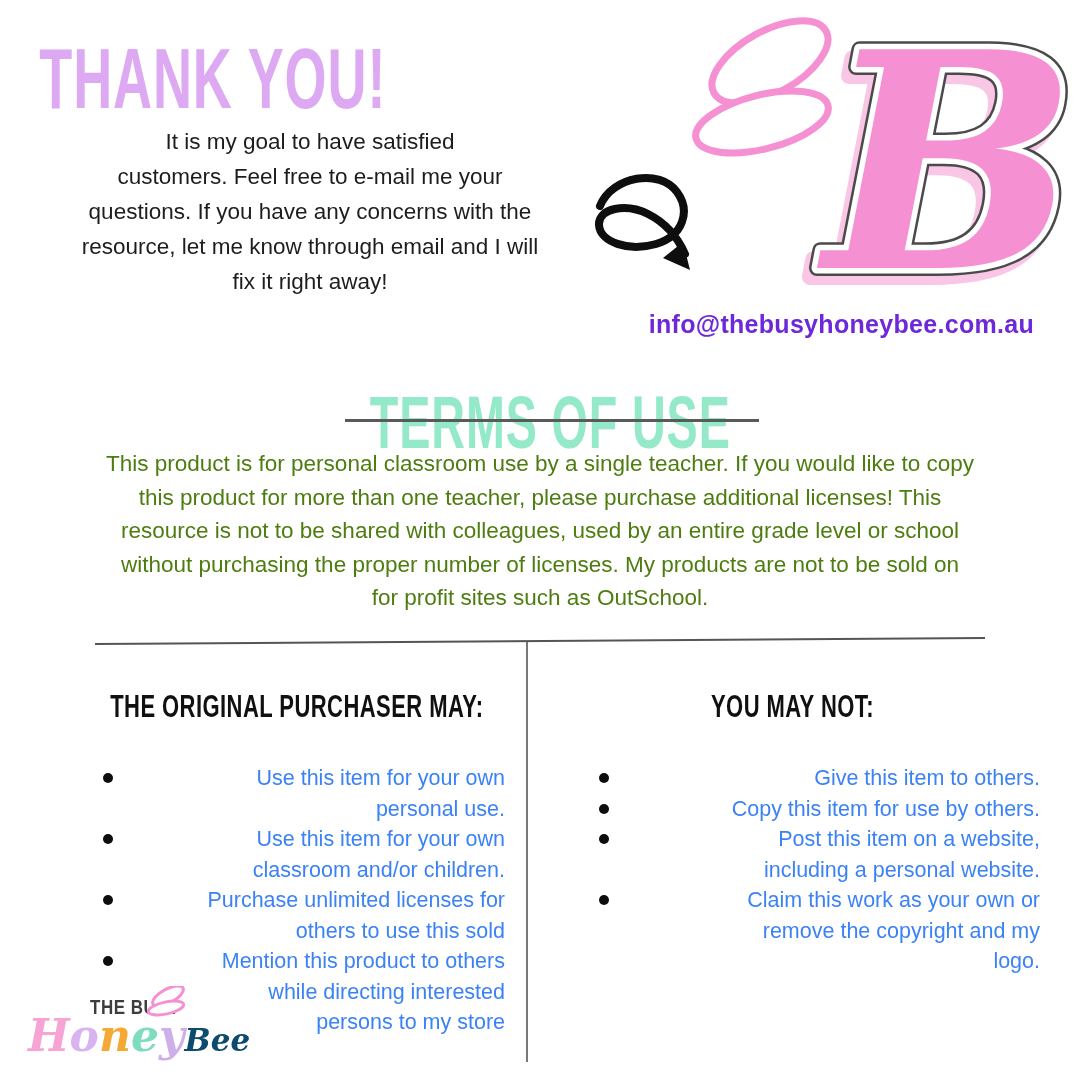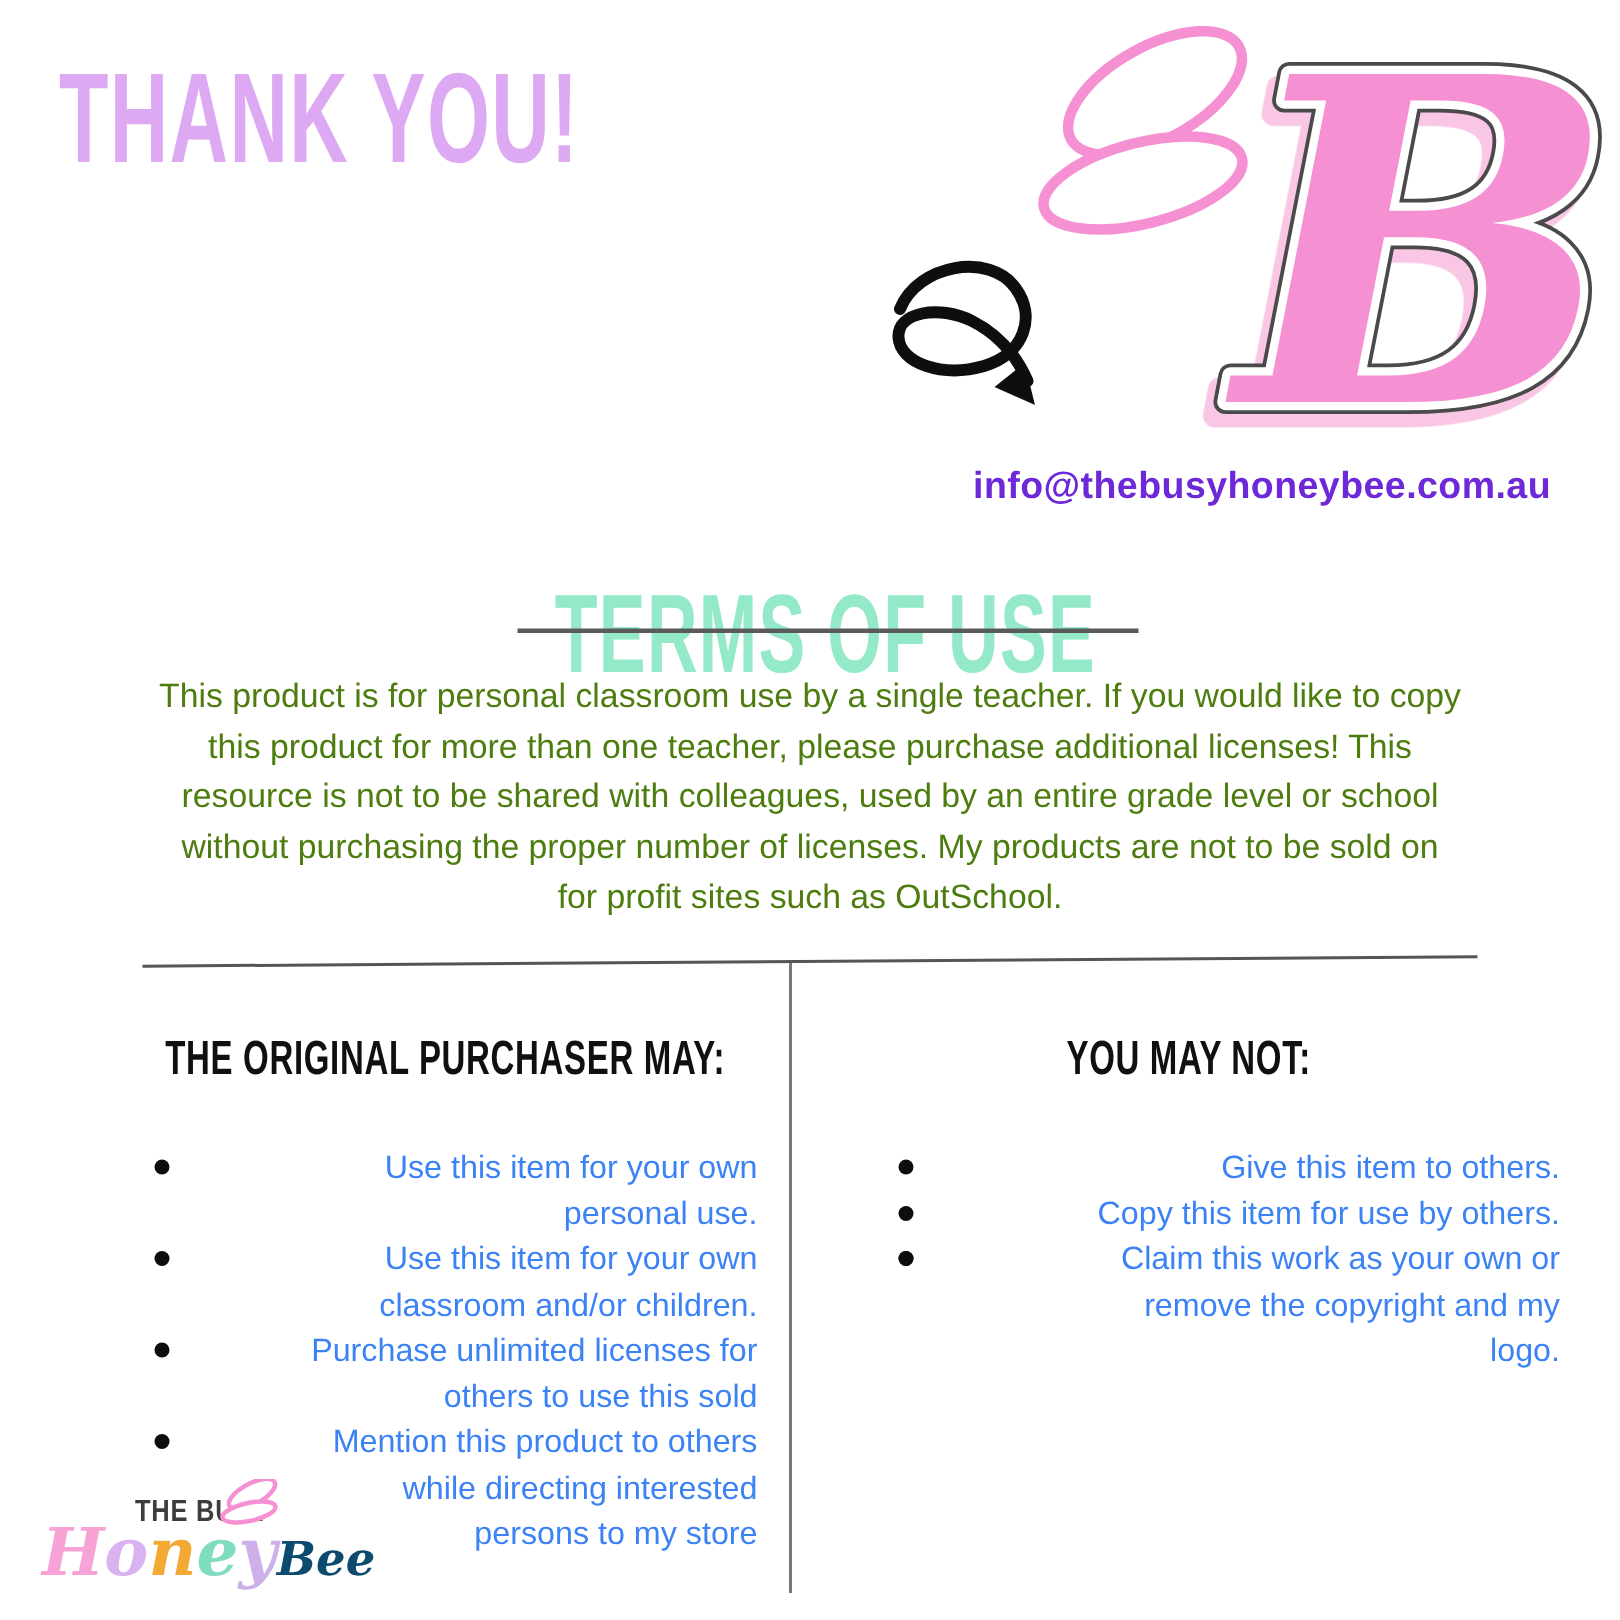--- a/index.html
+++ b/index.html
@@ -79,20 +79,25 @@
   .mini-wings{position:absolute;left:120px;top:-4px;width:52px;height:32px;}
 </style>
 </head>
 <body>
 
 <div class="page">
 
   <div class="thank-block">
     <h1 class="thank-title">THANK YOU!</h1>
   </div>
+  <p class="intro-text">It is my goal to have satisfied
+customers. Feel free to e-mail me your
+questions. If you have any concerns with the
+resource, let me know through email and I will
+fix it right away!</p>
 
   <div class="arrow-wrap">
     <svg viewBox="0 0 120 122" width="120" height="122">
       <path d="M14,36 C26,6 74,-2 91,22 C105,41 97,66 70,74 C42,82 14,72 13,55 C12,38 40,33 62,44 C80,53 92,68 99,84" fill="none" stroke="#0e0e0e" stroke-width="8" stroke-linecap="round"></path>
       <path d="M104,100 L97,72 L77,88 Z" fill="#0e0e0e"></path>
     </svg>
   </div>
 
   <div class="blogo-wrap">
     <svg viewBox="0 0 390 300" width="390" height="300">
@@ -137,21 +142,22 @@
 while directing interested
 persons to my store</span></li>
     </ul>
   </section>
 
   <section class="col col-right">
     <h3 class="col-heading">YOU MAY NOT:</h3>
     <ul class="col-list">
       <li><span class="bullet-dot"></span><span>Give this item to others.</span></li>
       <li><span class="bullet-dot"></span><span>Copy this item for use by others.</span></li>
-      <li><span class="bullet-dot"></span></li>
+      <li><span class="bullet-dot"></span><span>Post this item on a website,
+including a personal website.</span></li>
       <li><span class="bullet-dot"></span><span>Claim this work as your own or
 remove the copyright and my
 logo.</span></li>
     </ul>
   </section>
 
   <div class="brand-footer">
     <span class="brand-tagline">THE BUSY</span>
     <div class="brand-script">
       <span class="hl0">H</span><span class="hl1">o</span><span class="hl2">n</span><span class="hl3">e</span><span class="hl4">y</span><span class="bee-word">Bee</span>

